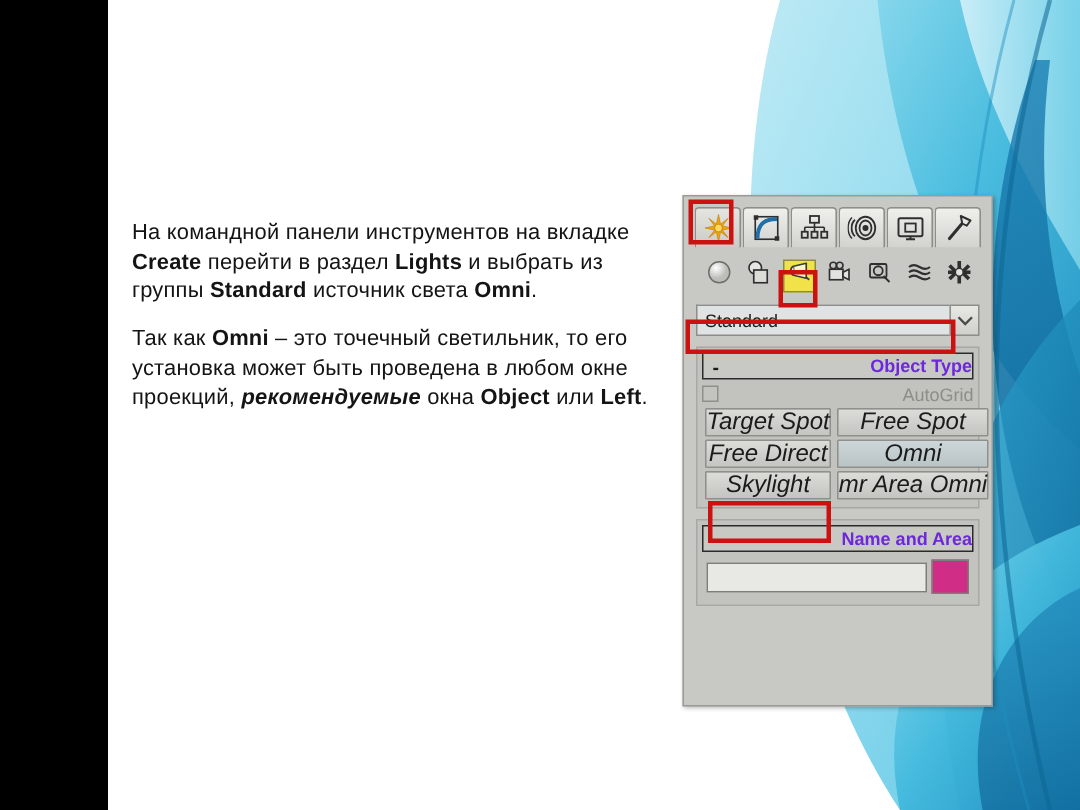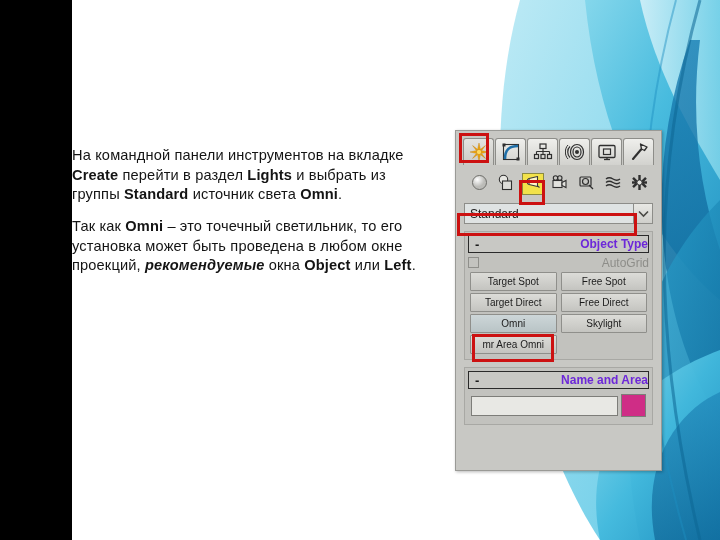--- a/index.html
+++ b/index.html
@@ -28,21 +28,21 @@
   #left-bar {
     position: absolute;
     left: 0; top: 0;
     width: 72px; height: 540px;
     background: #000000;
   }
 
   
   #text-block {
     position: absolute;
-    left: 72px; top: 146px;
+    left: 88px; top: 146px;
     width: 352px;
   }
   .para {
     color: #141414;
     font-size: 14.6px;
     line-height: 1.345;
     letter-spacing: 0.15px;
     margin: 0 0 12px 0;
     font-family: "Liberation Sans", sans-serif;
   }
@@ -180,25 +180,26 @@
     display: grid;
     grid-template-columns: 1fr 1fr;
     gap: 2px 4px;
     padding: 0 2px 2px 2px;
   }
   .ot-btn {
     height: 19px;
     background: linear-gradient(#dcdcd8, #c4c4c0);
     border: 1px solid #8f8f8b;
     border-radius: 1px;
-    font-size: 10px;
+    font-size: 16px;
     color: #1b1b1b;
     display: flex; align-items: center; justify-content: center;
     box-sizing: border-box;
     white-space: nowrap;
+    font-style: italic;
   }
   .ot-btn.selected {
     background: linear-gradient(#cdd6d8, #b9c4c6);
   }
 
   .nc-row {
     display: flex;
     align-items: center;
     gap: 3px;
     padding: 5px 3px 4px 3px;
@@ -449,21 +450,20 @@
       </div>
 
       <div class="autogrid-row">
         <span class="chk"></span>
         <span class="autogrid-lbl">AutoGrid</span>
       </div>
 
       <div class="btn-grid">
         <div class="ot-btn">Target Spot</div>
         <div class="ot-btn">Free Spot</div>
-        <div class="ot-btn">Target Direct</div>
         <div class="ot-btn">Free Direct</div>
         <div class="ot-btn selected">Omni</div>
         <div class="ot-btn">Skylight</div>
         <div class="ot-btn">mr Area Omni</div>
       </div>
     </div>
 
     <div class="rollout">
       <div class="rollout-head">
         <span class="rollout-minus">-</span>

